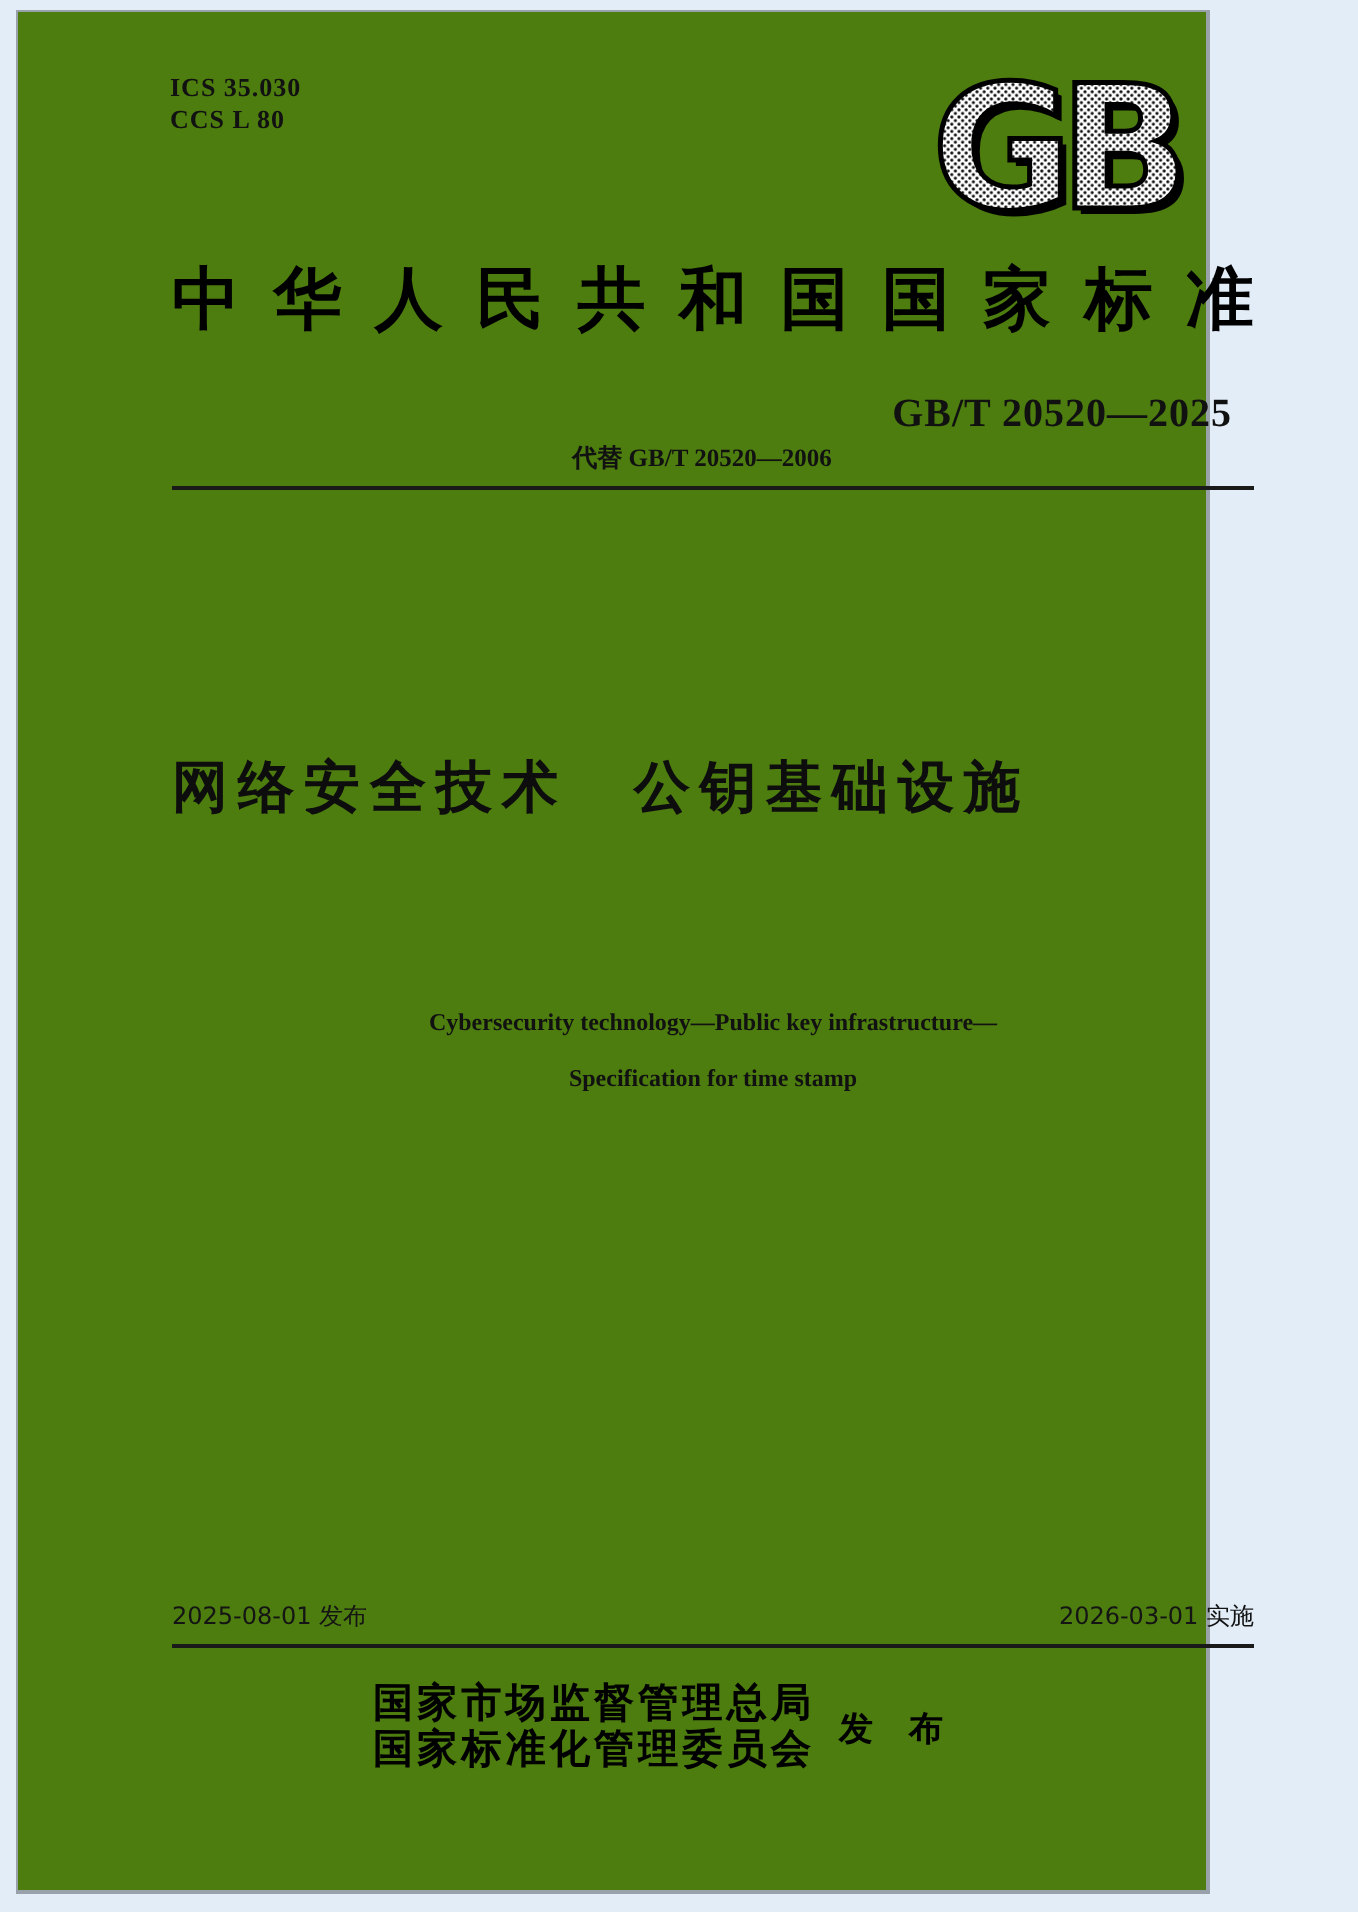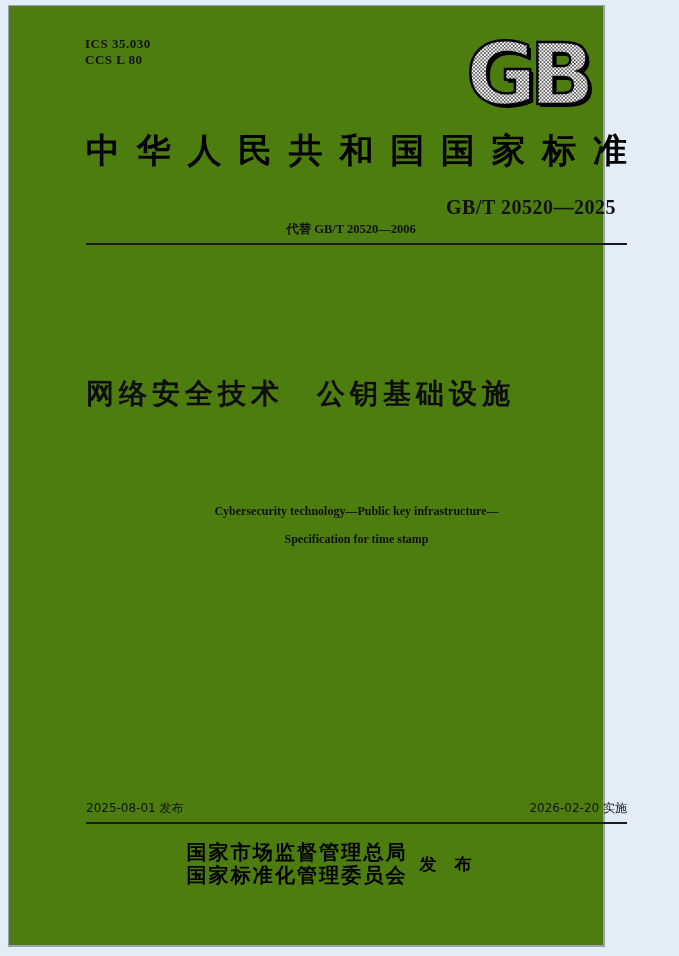--- a/index.html
+++ b/index.html
@@ -200,21 +200,21 @@
     <div>网络安全技术　公钥基础设施</div>
   </div>
 
   <div class="en-title">
     <div>Cybersecurity technology—Public key infrastructure—</div>
     <div>Specification for time stamp</div>
   </div>
 
   <div class="dates">
     <span>2025-08-01 发布</span>
-    <span>2026-02-20 实施</span>
+    <span>2026-03-01 实施</span>
   </div>
 
   <div class="rule rule-bottom"></div>
 
   <div class="issuer">
     <div class="orgs">
       <div class="org spread">
           <span>国</span>
           <span>家</span>
           <span>市</span>

